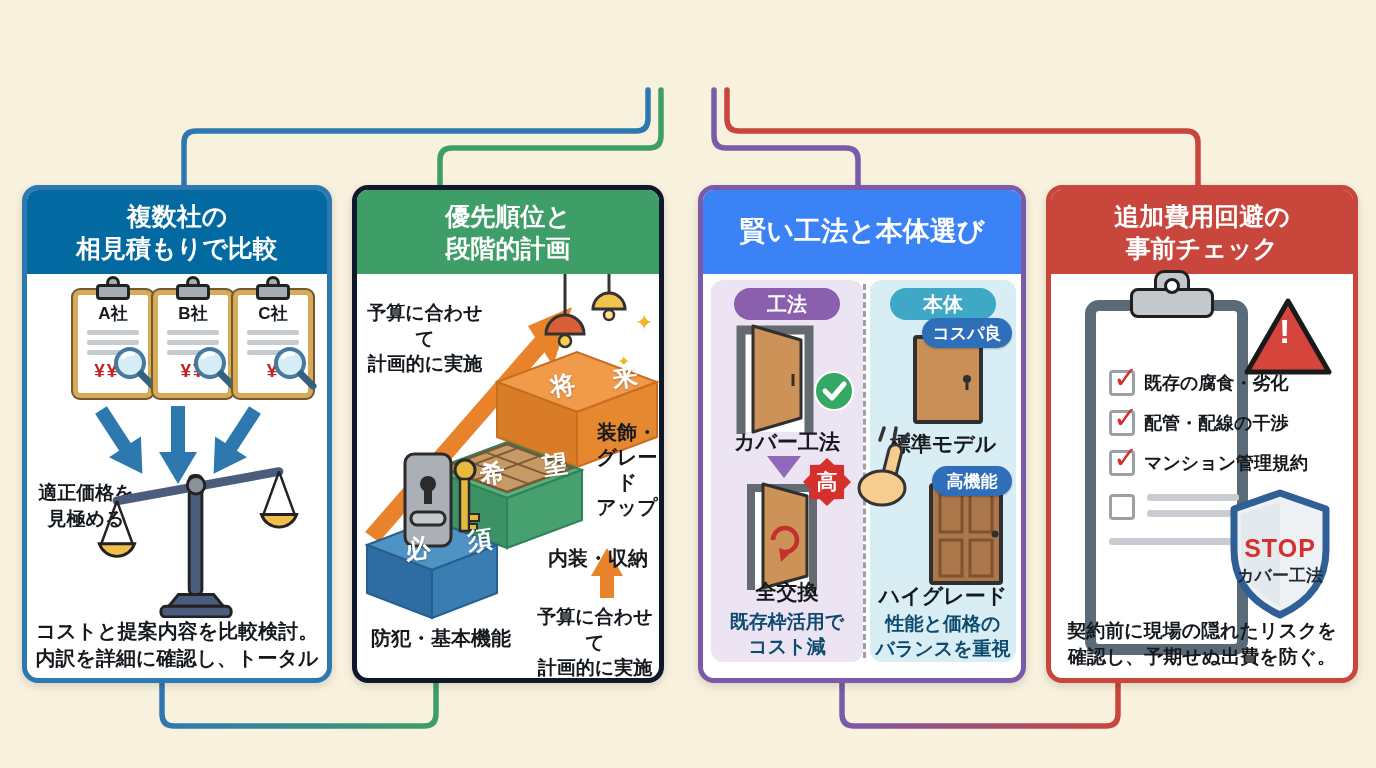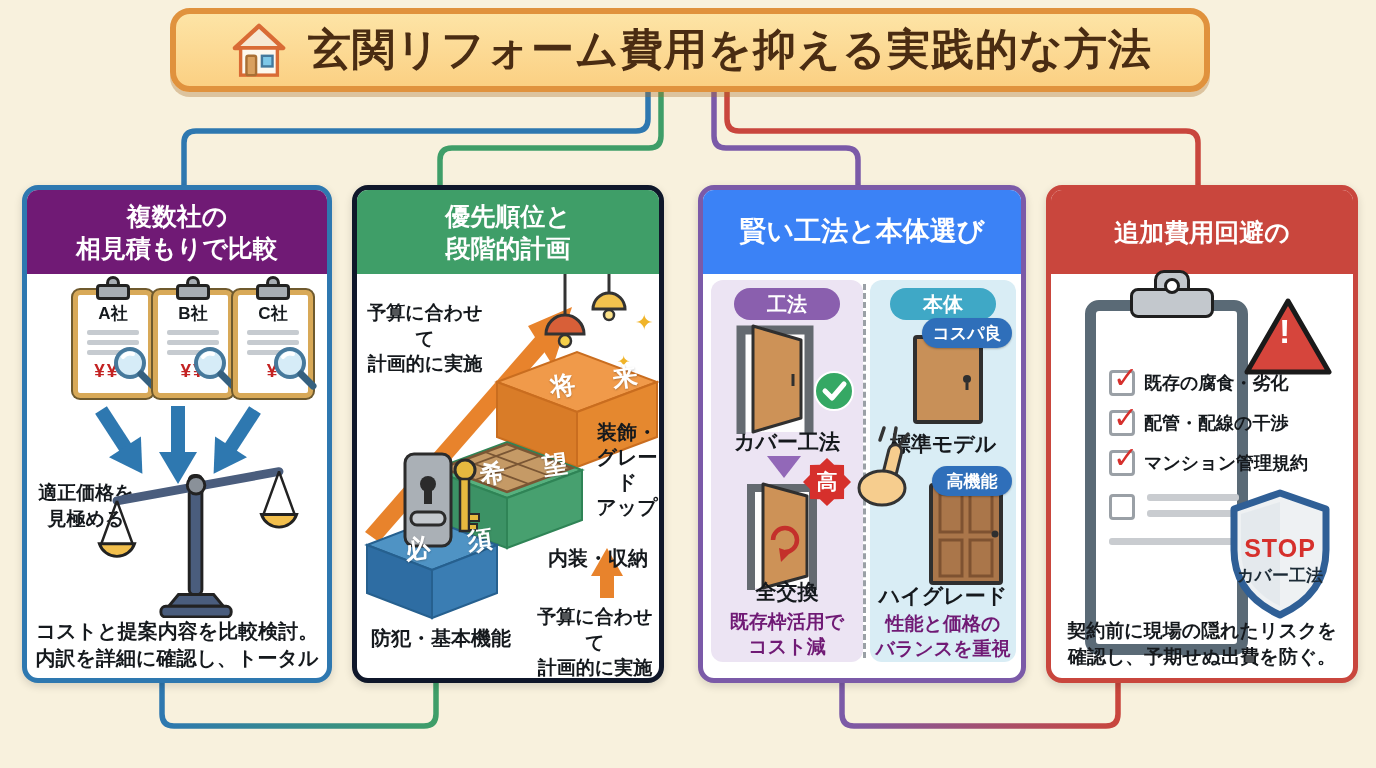--- a/index.html
+++ b/index.html
@@ -10,21 +10,21 @@
 
 .banner{position:absolute;left:170px;top:8px;width:1040px;height:84px;
  background:linear-gradient(180deg,#fde4a6,#fbd083);border:6px solid #e0923d;border-radius:20px;
  display:flex;align-items:center;justify-content:center;gap:18px;box-shadow:0 5px 0 rgba(170,110,40,.35)}
 .banner-title{font-size:43px;font-weight:900;color:#4a2c12;letter-spacing:1px;white-space:nowrap}
 
 .col{position:absolute;top:185px;height:498px;background:#fff;border-radius:16px;overflow:hidden;box-shadow:0 3px 8px rgba(0,0,0,.14)}
 .col-header{height:84px;display:flex;flex-direction:column;align-items:center;justify-content:center;
  color:#fff;font-weight:900;font-size:25px;line-height:1.3;text-align:center}
 .col-body{position:relative;height:404px}
-.col1{left:22px;width:310px;border:5px solid #2e78b0}.col1 .col-header{background:#701a75}
+.col1{left:22px;width:310px;border:5px solid #2e78b0}.col1 .col-header{background:#0369a1}
 .col2{left:352px;width:312px;border:5px solid #0f172a}.col2 .col-header{background:#3f9e68}
 .col3{left:698px;width:328px;border:5px solid #7b5aa8}.col3 .col-header{background:#3b82f6;font-size:27px}
 .col4{left:1046px;width:312px;border:5px solid #c9463d}.col4 .col-header{background:#c9463d}
 .abs{position:absolute}
 .t{font-weight:900;color:#15191d;text-align:center;line-height:1.35}
 
 .clip-row{position:absolute;left:14px;top:16px;width:272px;display:flex;justify-content:flex-end}
 .clipboard{position:relative;width:80px;height:108px;background:#fff;border:5px solid #d8a958;box-shadow:0 0 0 2px #6f5a2e;border-radius:7px}
 .clip1-bar{position:absolute;left:18px;top:-11px;width:34px;height:16px;background:#a7adb3;border:3px solid #222;border-radius:4px}
 .clip1-knob{position:absolute;left:28px;top:-19px;width:14px;height:14px;background:#a7adb3;border:3px solid #222;border-radius:50%}
@@ -42,21 +42,21 @@
 .sparkle{color:#f0b429;font-size:22px;font-weight:900}
 
 .panel{position:absolute;top:6px;height:382px;border-radius:12px}
 .panel-method{left:8px;width:152px;background:#ece4f3}
 .panel-unit{left:167px;width:146px;background:#d9edf5}
 .divider{position:absolute;left:160px;top:10px;height:374px;border-left:3px dashed #9aa0a6}
 .pill{position:absolute;top:8px;left:50%;transform:translateX(-50%);width:106px;height:32px;border-radius:16px;
  color:#fff;font-size:20px;font-weight:900;display:flex;align-items:center;justify-content:center}
 .pill-method{background:#8a5fae}.pill-unit{background:#3fa8c6}
 .opt-label{position:absolute;width:100%;text-align:center;font-size:21px;font-weight:900;color:#15191d;white-space:nowrap}
-.panel-footer{position:absolute;width:100%;text-align:center;font-size:19px;font-weight:900;color:#701a75;line-height:1.3}
+.panel-footer{position:absolute;width:100%;text-align:center;font-size:19px;font-weight:900;color:#0c4a6e;line-height:1.3}
 .tri-down{position:absolute;left:56px;top:176px;width:0;height:0;border-left:17px solid transparent;border-right:17px solid transparent;border-top:22px solid #9268b8}
 .badge{position:absolute;background:#2f6fba;color:#fff;font-weight:900;font-size:17px;border-radius:15px;
  display:flex;align-items:center;justify-content:center;box-shadow:0 1px 2px rgba(0,0,0,.25);z-index:3}
 .burst-wrap{position:absolute;left:92px;top:178px;width:48px;height:48px;z-index:3}
 .burst-text{position:absolute;inset:0;display:flex;align-items:center;justify-content:center;color:#fff;font-size:21px;font-weight:900}
 
 .board{position:absolute;left:34px;top:26px;width:163px;height:355px;background:#fff;border:11px solid #5a6a76;border-radius:14px}
 .clip4-bar{position:absolute;left:79px;top:14px;width:84px;height:30px;background:#c3c8cd;border:3px solid #1f1f1f;border-radius:8px;z-index:2}
 .clip4-knob{position:absolute;left:103px;top:-4px;width:36px;height:24px;background:#c3c8cd;border:3px solid #1f1f1f;border-radius:10px 10px 0 0;z-index:1}
 .clip4-hole{position:absolute;left:113px;top:4px;width:16px;height:16px;background:#fff;border:3px solid #1f1f1f;border-radius:50%;z-index:3}
@@ -87,29 +87,20 @@
       </linearGradient>
     </defs>
     <path d="M648,90 L648,119 Q648,131 636,131 L196,131 Q184,131 184,143 L184,186" fill="none" stroke="#2e78b0" stroke-width="5.5" stroke-linecap="round"></path>
     <path d="M661,90 L661,136 Q661,148 649,148 L452,148 Q440,148 440,160 L440,186" fill="none" stroke="#3f9e68" stroke-width="5.5" stroke-linecap="round"></path>
     <path d="M714,90 L714,136 Q714,148 726,148 L846,148 Q858,148 858,160 L858,186" fill="none" stroke="#7b5aa8" stroke-width="5.5" stroke-linecap="round"></path>
     <path d="M727,90 L727,119 Q727,131 739,131 L1186,131 Q1198,131 1198,143 L1198,186" fill="none" stroke="#c9463d" stroke-width="5.5" stroke-linecap="round"></path>
     <path d="M162,681 L162,714 Q162,726 174,726 L424,726 Q436,726 436,714 L436,681" fill="none" stroke="url(#gbg)" stroke-width="5.5" stroke-linecap="round"></path>
     <path d="M842,681 L842,714 Q842,726 854,726 L1106,726 Q1118,726 1118,714 L1118,681" fill="none" stroke="url(#gpr)" stroke-width="5.5" stroke-linecap="round"></path>
   </svg>
 
-  <div class="banner">
-    <svg width="62" height="58" viewBox="0 0 64 60">
-      <polygon points="7,28 32,5 57,28" fill="#f7e8d2" stroke="#d96b35" stroke-width="4.5" stroke-linejoin="round"></polygon>
-      <rect x="13" y="28" width="38" height="28" fill="#fdf8ee" stroke="#d96b35" stroke-width="3.5"></rect>
-      <rect x="19" y="36" width="10" height="20" rx="2" fill="#d9a05f" stroke="#a86f34" stroke-width="2.5"></rect>
-      <rect x="35" y="36" width="11" height="11" fill="#7ec8e8" stroke="#44799c" stroke-width="2.5"></rect>
-    </svg>
-    <span class="banner-title">玄関リフォーム費用を抑える実践的な方法</span>
-  </div>
 
   <section class="col col1">
     <div class="col-header">
       <div>複数社の</div>
       <div>相見積もりで比較</div>
     </div>
     <div class="col-body">
       <div class="clip-row">
         <div class="clipboard">
           <div class="clip1-knob"></div>
@@ -349,20 +340,21 @@
           <div>性能と価格の</div>
           <div>バランスを重視</div>
         </div>
       </div>
     </div>
   </section>
 
   <section class="col col4">
     <div class="col-header">
       <div>追加費用回避の</div>
+      <div>事前チェック</div>
     </div>
     <div class="col-body">
       <div class="board"></div>
       <div class="clip4-knob"></div>
       <div class="clip4-bar"></div>
       <div class="clip4-hole"></div>
 
       <svg class="abs" style="left:190px;top:20px;z-index:4" width="94" height="88" viewBox="0 0 94 88">
         <polygon points="47,7 88,78 6,78" fill="#d6453c" stroke="#1a1a1a" stroke-width="5" stroke-linejoin="round"></polygon>
       </svg>

